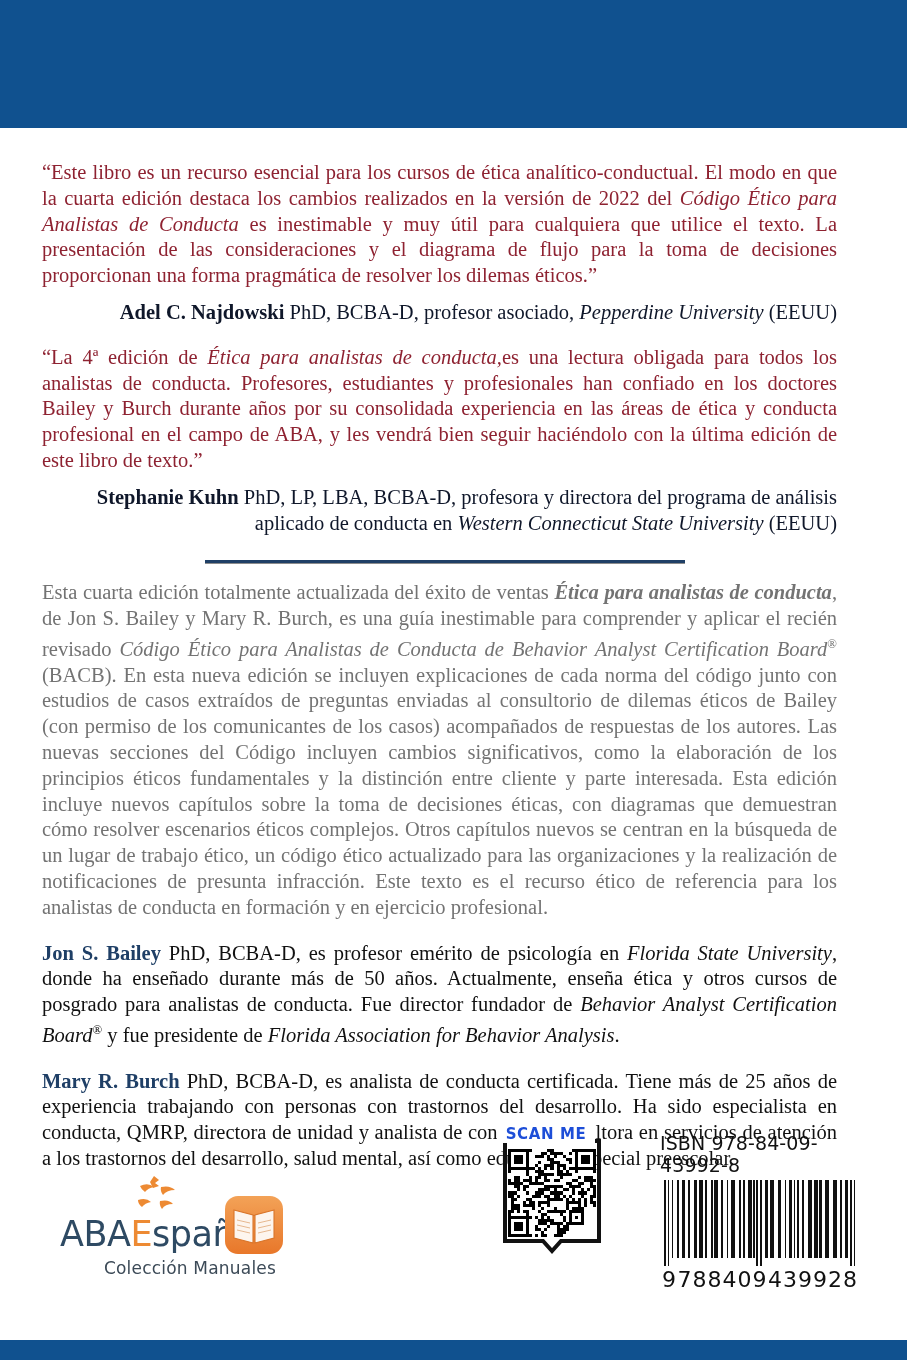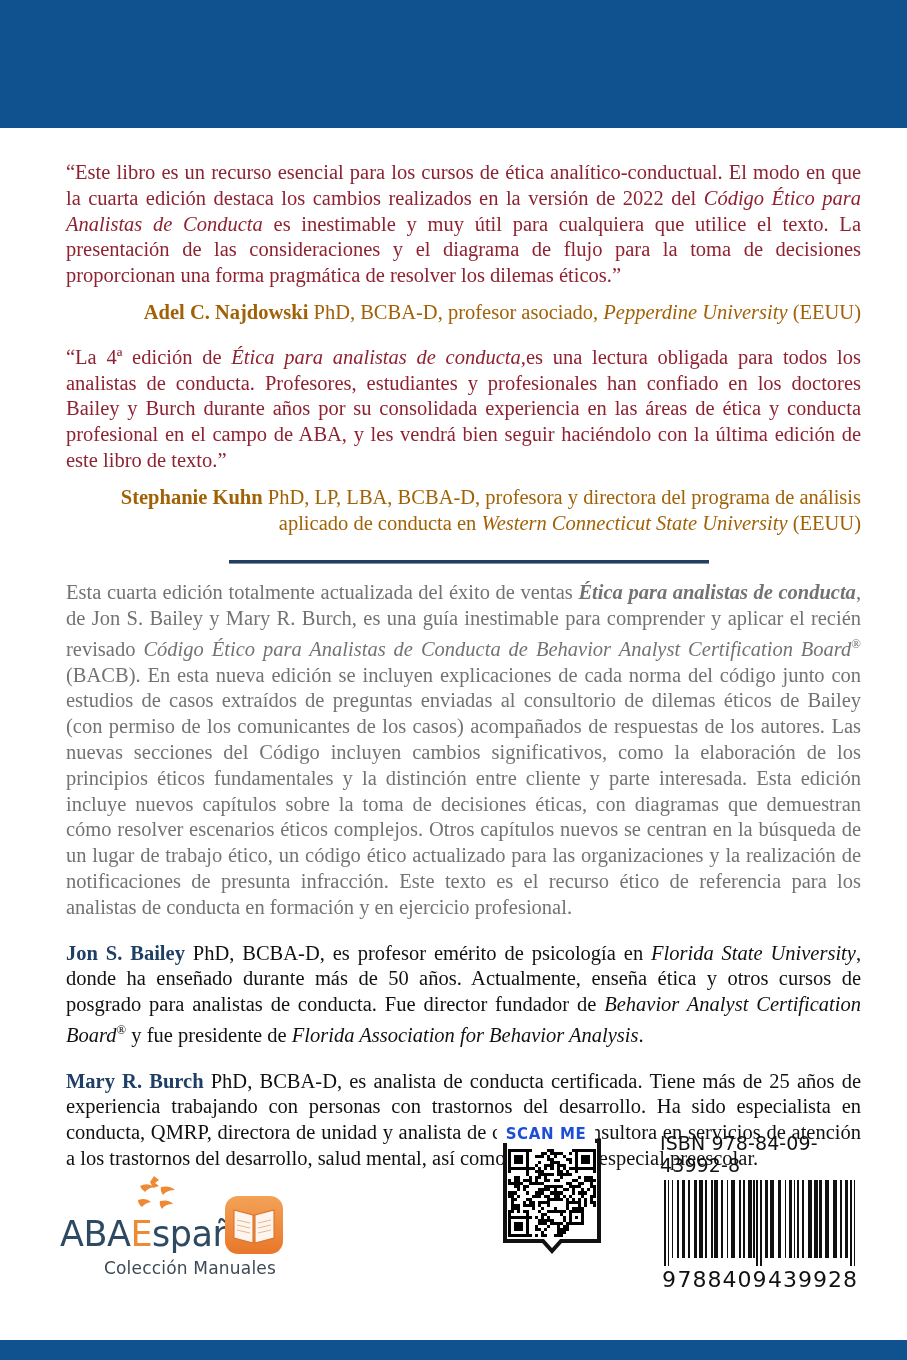--- a/index.html
+++ b/index.html
@@ -8,34 +8,34 @@
     background:#ffffff;
     font-family:"Liberation Serif", serif;
     overflow:hidden;
     position:relative;
   }
   .page{position:relative;width:907px;height:1360px;background:#ffffff;}
 
   .band-top{position:absolute;left:0;top:0;width:907px;height:128px;background:#10518f;}
   .band-bottom{position:absolute;left:0;bottom:0;width:907px;height:20px;background:#10518f;}
 
-  .content{position:absolute;left:66px;top:160px;width:795px;}
+  .content{position:absolute;left:42px;top:160px;width:795px;}
 
   
   .quote{
     color:#8e2231;
     font-size:20.5px;
     line-height:25.8px;
     text-align:justify;
     text-align-last:left;
     margin:0;
   }
   .quote .it{font-style:italic;}
   .attrib{
-    color:#a16207;
+    color:#0f172a;
     font-size:20.5px;
     line-height:25.8px;
     text-align:right;
     margin:11px 0 0 0;
   }
   .attrib .nm{font-weight:bold;}
   .attrib .it{font-style:italic;}
 
   .quote-block-2{margin-top:19px;}
 

